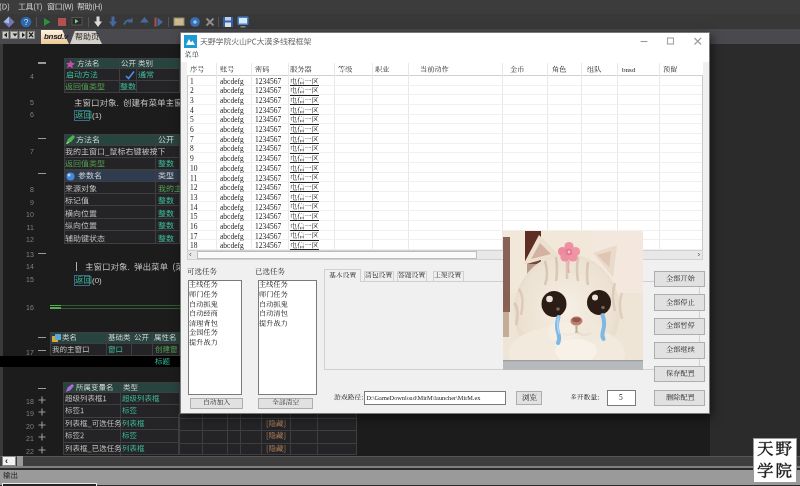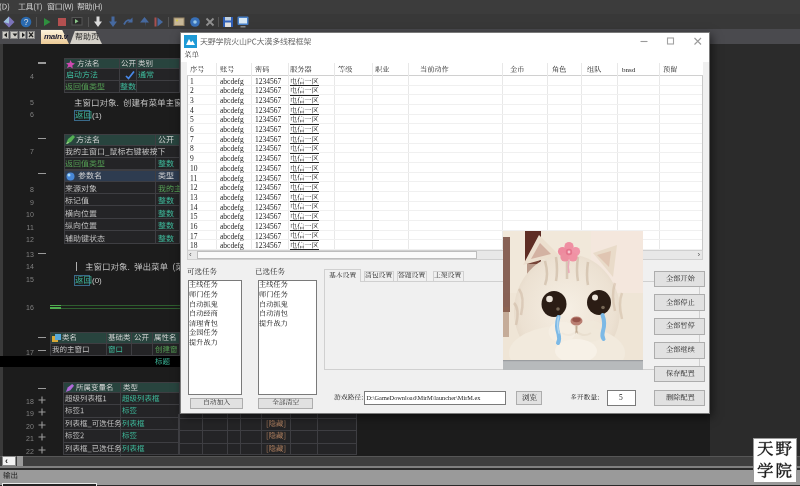--- a/index.html
+++ b/index.html
@@ -313,21 +313,21 @@
   </svg>
 <div style="position:absolute;left:18.8px;top:30.5px;width:7.4px;height:8.8px;background:#cfcdc7;border:1px solid #8a8a8a;"></div>
 <svg class="abs" style="left:19.0px;top:31.2px" width="8" height="8">
     <path d="M3 1.5 L6 4 L3 6.5 Z" fill="#222"></path>
   </svg>
 <div style="position:absolute;left:27.200000000000003px;top:30.5px;width:7.4px;height:8.8px;background:#cfcdc7;border:1px solid #8a8a8a;"></div>
 <svg class="abs" style="left:27.400000000000002px;top:31.2px" width="8" height="8">
     <path d="M2 1.5 L6 6 M6 1.5 L2 6" stroke="#222" stroke-width="1.3"></path>
   </svg>
 <div style="position:absolute;left:41px;top:29.5px;width:28px;height:14.5px;background:linear-gradient(#fdf3dc,#ecca96);clip-path:polygon(0 0,75% 0,100% 100%,0 100%)"></div>
-<div style="position:absolute;left:44px;top:33px;font:bold 8px 'Liberation Sans',sans-serif;color:#1a1a30;letter-spacing:0px;white-space:pre;line-height:1;font-style:italic;letter-spacing:-0.3px;">main.v</div>
+<div style="position:absolute;left:44px;top:33px;font:bold 8px 'Liberation Sans',sans-serif;color:#1a1a30;letter-spacing:0px;white-space:pre;line-height:1;font-style:italic;letter-spacing:-0.3px;">bnsd.v</div>
 <div style="position:absolute;left:70px;top:31px;width:32px;height:13px;background:#d4d0c8;clip-path:polygon(0 100%,15% 0,80% 0,100% 100%)"></div>
 <svg class="tx" style="left:75px;top:33px" width="25.0" height="8.96">
     <g fill="#222">
       <use href="#g11" transform="translate(0.0,6.56) scale(0.008)"></use>
       <use href="#g12" transform="translate(8.0,6.56) scale(0.008)"></use>
       <use href="#g14" transform="translate(16.0,6.56) scale(0.008)"></use>
     </g>
   </svg>
 <div style="position:absolute;left:33.8px;top:72.6px;font:normal 7px 'Liberation Sans',sans-serif;color:#808080;letter-spacing:0px;white-space:pre;line-height:1;transform:translateX(-100%);">4</div>
 <div style="position:absolute;left:33.8px;top:98.7px;font:normal 7px 'Liberation Sans',sans-serif;color:#808080;letter-spacing:0px;white-space:pre;line-height:1;transform:translateX(-100%);">5</div>

